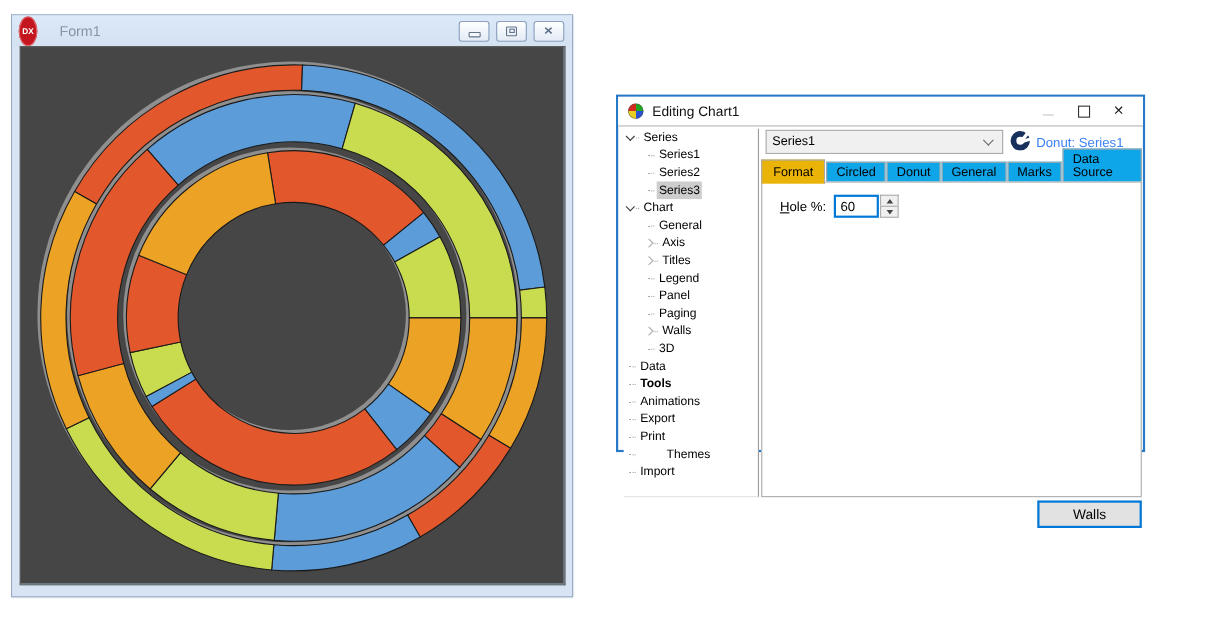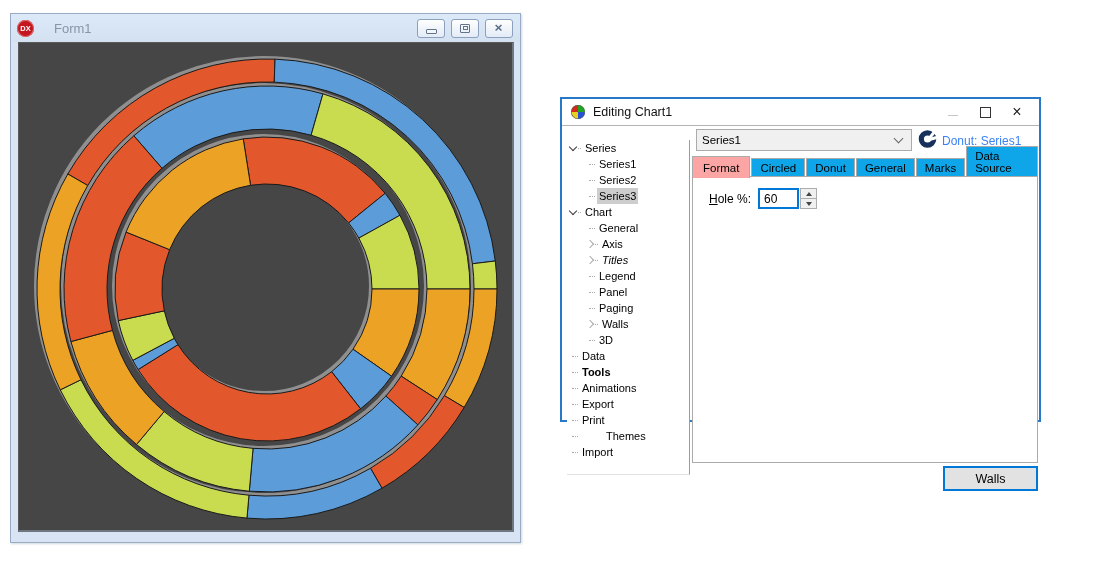--- a/index.html
+++ b/index.html
@@ -5,55 +5,55 @@
   html,body{margin:0;padding:0;}
   body{width:1096px;height:563px;position:relative;background:#FFFFFF;
        font-family:"Liberation Sans",sans-serif;overflow:hidden;}
 
   
   #form-win{position:absolute;left:10px;top:13px;width:511px;height:530px;
     background:#D8E4F3;border:1px solid #9AACC5;box-sizing:border-box;
     box-shadow:1px 1px 2px rgba(120,140,160,.35);}
   #form-titlebar{height:28px;display:flex;align-items:center;padding-left:6px;
     background:linear-gradient(#DCE9F8,#D3E1F1);}
-  .dx-icon{width:17px;height:17px;border-radius:50%;background:#C4161F;
+  .dx-icon{width:17px;height:27px;border-radius:50%;background:#C4161F;
     color:#fff;font-size:7.5px;font-weight:bold;display:flex;align-items:center;
     justify-content:center;box-shadow:inset 0 0 0 1px #E06A6E;flex:0 0 auto;}
   #form-title{color:#8795A7;font-size:13px;margin-left:20px;flex:1;}
   .fbtns{display:flex;margin-right:7px;}
   .fbtn{width:26px;height:17px;margin-left:6px;border:1px solid #8CA0BD;border-radius:3px;
     background:linear-gradient(#FEFFFF,#E3EBF6);display:flex;align-items:center;justify-content:center;}
   .g-min{width:9px;height:3px;border:1px solid #62738B;border-radius:1px;background:#F4F7FB;margin-top:6px;}
   .g-max{width:8px;height:7px;border:1px solid #62738B;border-radius:1px;display:flex;align-items:center;justify-content:center;}
   .g-max i{display:block;width:3px;height:2px;border:1px solid #62738B;}
   .g-close{color:#5E7088;font-size:12px;font-weight:bold;line-height:1;transform:scaleX(1.15);}
   #form-content{position:absolute;left:7px;top:28px;width:496px;height:490px;
     background:#464646;border:1px solid #5A5A5A;border-right:2px solid #6E7680;
     border-bottom:2px solid #6E7680;box-sizing:border-box;}
   #chart-svg{display:block;}
 
   
-  #editor-win{position:absolute;left:560px;top:97px;width:481px;height:325px;
+  #editor-win{position:absolute;left:560px;top:86px;width:481px;height:325px;
     background:#fff;border:2px solid #2878C8;box-sizing:border-box;}
   #dlg-titlebar{height:26px;display:flex;align-items:center;padding-left:9px;
     background:#fff;border-bottom:1px solid #B3B3B3;}
   .pie-icon{width:14px;height:14px;border-radius:50%;
     background:conic-gradient(from -90deg,#D42A1E 0 25%,#1FA81F 25% 50%,#2A50D4 50% 75%,#E8D021 75% 100%);
     box-shadow:inset 0 0 0 .5px #555;}
   #dlg-title{font-size:12.5px;color:#111;margin-left:8px;flex:1;}
   .dbtns{display:flex;align-items:center;margin-right:6px;}
   .dbtn{width:32px;height:20px;display:flex;align-items:center;justify-content:center;}
   .d-min{width:10px;height:0;border-top:1px solid #C6C6C6;margin-top:6px;}
   .d-max{width:9px;height:9px;border:1.2px solid #333;}
   .d-close{font-size:16px;color:#222;line-height:1;font-weight:400;}
 
   
   #tree{position:absolute;left:5px;top:29px;width:122px;height:334px;
     border-right:1px solid #9C9C9C;border-bottom:1px solid #E3E3E3;
-    font-size:11px;color:#000;overflow:hidden;background:#fff;margin-top:12px;}
+    font-size:11px;color:#000;overflow:hidden;background:#fff;}
   .trow{height:16px;line-height:16px;display:flex;align-items:center;white-space:nowrap;}
   .chev{display:inline-block;width:5px;height:5px;flex:0 0 auto;}
   .chev.exp{border-right:1.4px solid #3A3A3A;border-bottom:1.4px solid #3A3A3A;transform:rotate(45deg);margin-top:-3px;}
   .chev.col{border-right:1.4px solid #ABABAB;border-bottom:1.4px solid #ABABAB;transform:rotate(-45deg);}
   .dotline{display:inline-block;width:6px;border-top:1px dotted #A9A9A9;margin:0 2px 0 2px;flex:0 0 auto;}
   .tlabel{padding:0 2px;}
   .trow.sel .tlabel{background:#CDCDCD;}
 
   
   #series-combo{position:absolute;left:134px;top:30px;width:216px;height:22px;
@@ -62,21 +62,21 @@
   #series-combo .cval{font-size:11.5px;padding-left:5px;flex:1;}
   #series-combo .cchev{width:6px;height:6px;border-right:1.4px solid #666;
     border-bottom:1.4px solid #666;transform:rotate(45deg);margin-right:9px;margin-top:-3px;}
   #donut-icon{position:absolute;left:356px;top:30px;}
   #series-type-label{position:absolute;left:380px;top:35px;font-size:12px;color:#3b82f6;}
 
   
   #tabs{position:absolute;left:130px;top:56px;display:flex;align-items:flex-end;height:22px;}
   .tab{font-size:11.5px;padding:3px 8px 3px 8px;border:1px solid #ABABAB;border-bottom:none;
     background:#0ea5e9;margin-right:1px;position:relative;color:#000;}
-  .tab.active{background:#fca5a5;padding:5px 10px 4px 10px;z-index:3;margin-bottom:-1px;}
+  .tab.active{background:#eab308;padding:5px 10px 4px 10px;z-index:3;margin-bottom:-1px;}
   #tabpage{position:absolute;left:130px;top:77px;width:346px;height:287px;
     border:1px solid #ABABAB;background:#fff;box-sizing:border-box;}
 
   
   #hole-row{position:absolute;left:16px;top:11px;display:flex;align-items:center;}
   #hole-label{font-size:12px;color:#000;margin-right:7px;}
   #hole-label u{text-decoration:underline;}
   #hole-input{width:41px;height:21px;border:2px solid #0078D7;box-sizing:border-box;
     display:flex;align-items:center;background:#fff;font-size:12px;padding-left:4px;gap:43px;}
   .caret{display:inline-block;width:1px;height:13px;background:#000;margin-left:1px;}
@@ -190,21 +190,21 @@
       </div>
       <div class="trow" style="padding-left: 20px;">
         <span class="dotline"></span>
         <span class="tlabel">General</span>
       </div>
       <div class="trow" style="padding-left: 20px;">
         <span class="chev col"></span>
         <span class="dotline" style="width: 3px;"></span>
         <span class="tlabel">Axis</span>
       </div>
-      <div class="trow" style="padding-left: 20px; font-style: italic;">
+      <div class="trow" style="padding-left: 20px;">
         <span class="chev col"></span>
         <span class="dotline" style="width: 3px;"></span>
         <span class="tlabel">Titles</span>
       </div>
       <div class="trow" style="padding-left: 20px;">
         <span class="dotline"></span>
         <span class="tlabel">Legend</span>
       </div>
       <div class="trow" style="padding-left: 20px;">
         <span class="dotline"></span>

